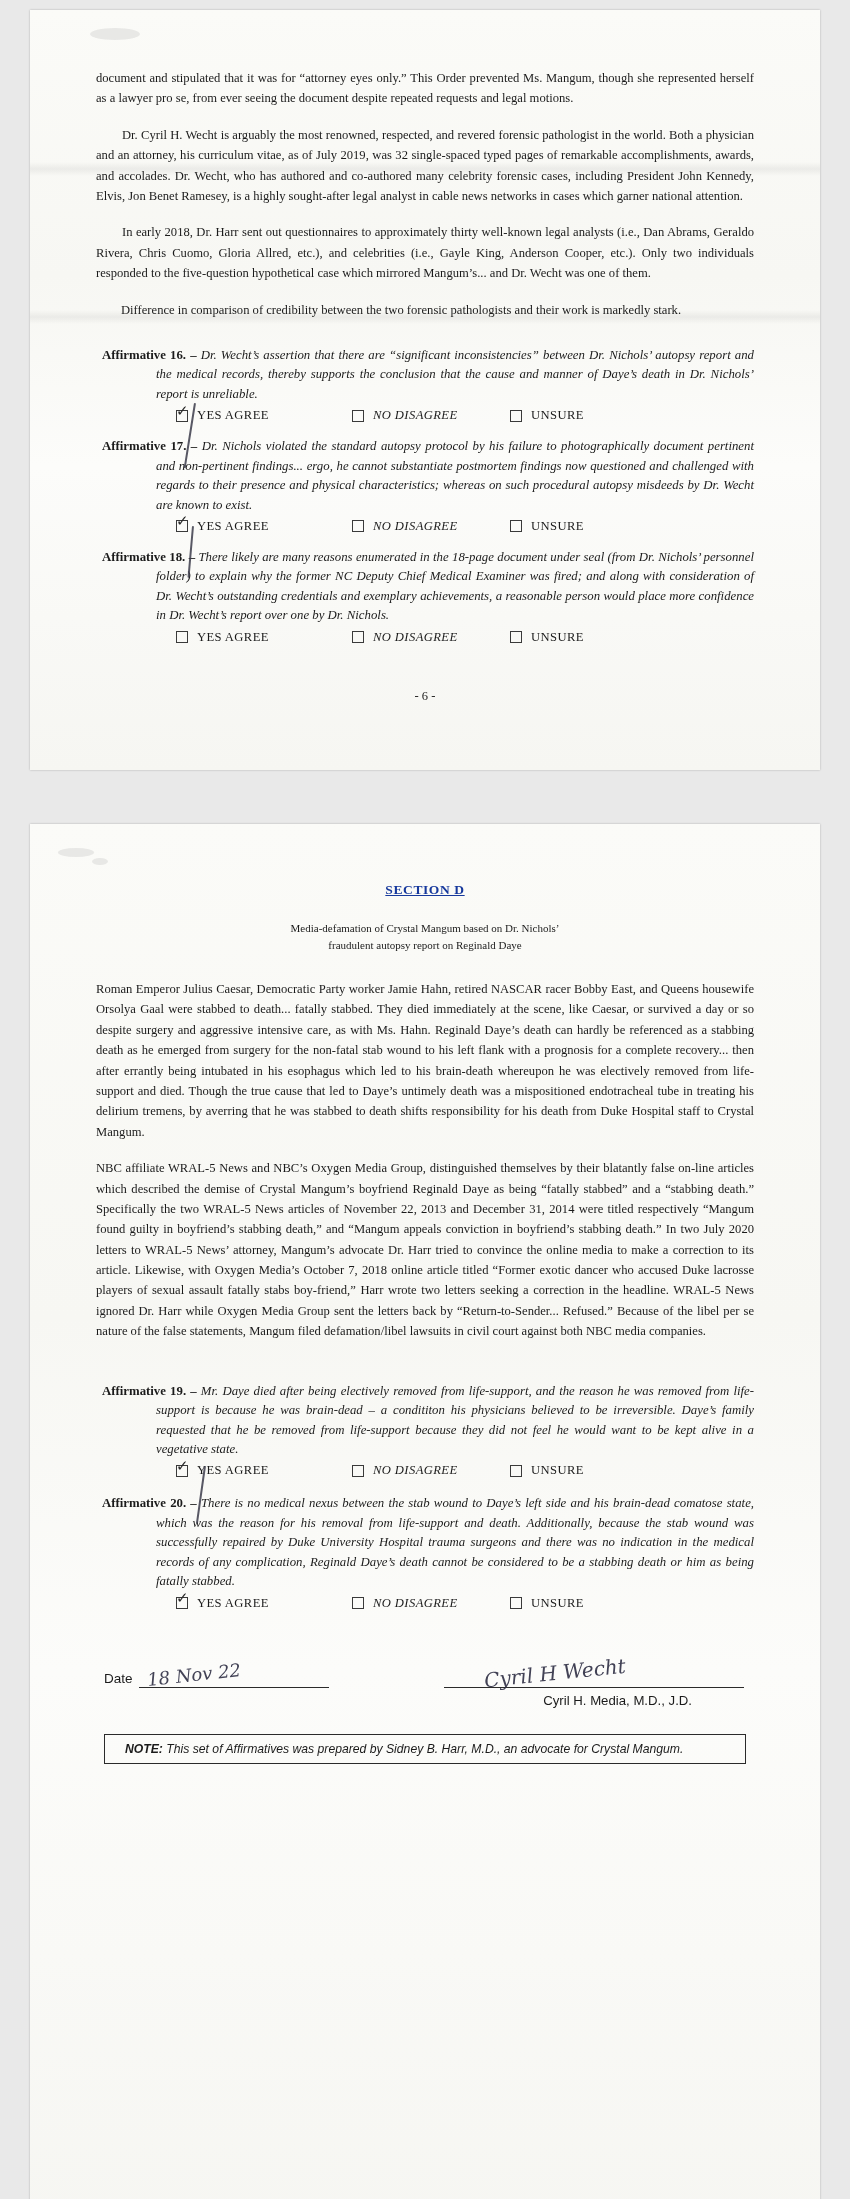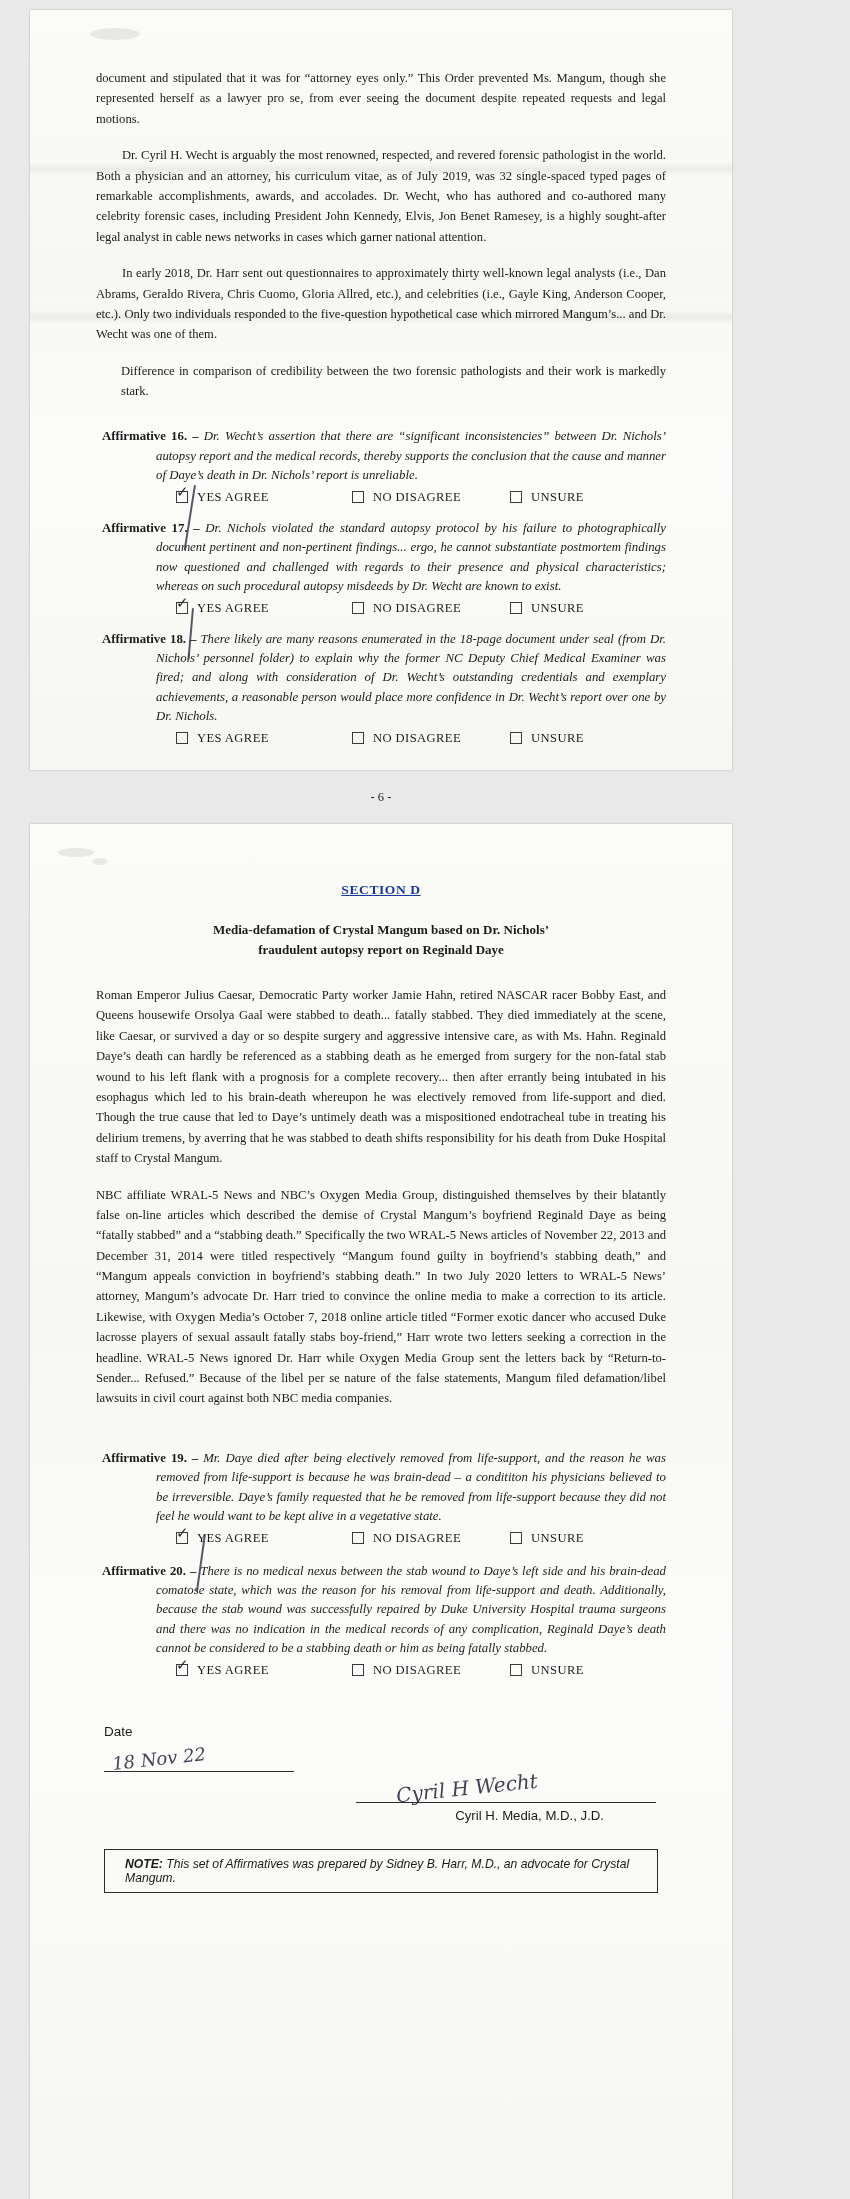--- a/index.html
+++ b/index.html
@@ -11,21 +11,21 @@
     width: 850px;
     height: 2199px;
     font-family: "Liberation Serif", serif;
     color: #1b1b1b;
     position: relative;
     overflow: hidden;
   }
   .page {
     position: absolute;
     left: 30px;
-    width: 702px;
+    width: 790px;
     background: #eab308;
     box-shadow: 0 0 2px rgba(0,0,0,0.25);
   }
   #page-1 { top: 10px; height: 760px; }
   #page-2 { top: 824px; height: 1412px; }
 
   .paper-tint {
     position: absolute;
     inset: 0;
     background: linear-gradient(180deg, #fbfbf8 0%, #f7f7f3 35%, #fcfcfa 60%, #f6f6f2 100%);
@@ -87,21 +87,21 @@
   .opt .box {
     width: 10px;
     height: 10px;
     border: 1px solid #3a3a3a;
     display: inline-block;
     margin-right: 9px;
     position: relative;
     background: transparent;
   }
   .opt.yes { width: 176px; }
-  .opt.no { width: 158px; }
+  .opt.no { width: 158px; font-style: italic; }
 
   .check {
     position: absolute;
     left: -1px;
     top: -7px;
     font-size: 15px;
     line-height: 1;
     color: #2a2a2a;
     font-family: "Liberation Serif", serif;
   }
@@ -130,33 +130,32 @@
     text-align: center;
     font-weight: bold;
     font-size: 13.5px;
     text-decoration: underline;
     color: #16389c;
     margin: 0 0 22px 0;
     letter-spacing: 0.6px;
   }
   .doc-heading {
     text-align: center;
-    font-weight: bold;
-    font-size: 13px;
+    font-weight: normal;
+    font-size: 11px;
     line-height: 1.5;
     margin: 0 0 26px 0;
   }
 
   .sig-row {
     margin-top: 46px;
     display: flex;
-    align-items: flex-start;
+    align-items: flex-end;
     padding: 0 10px 0 8px;
     position: relative;
-    flex-direction: column;
   }
   .date-label {
     font-size: 13.5px;
     font-family: "Liberation Sans", sans-serif;
     margin-right: 6px;
     padding-bottom: 2px;
   }
   .date-line {
     width: 190px;
     border-bottom: 1px solid #2b2b2b;

